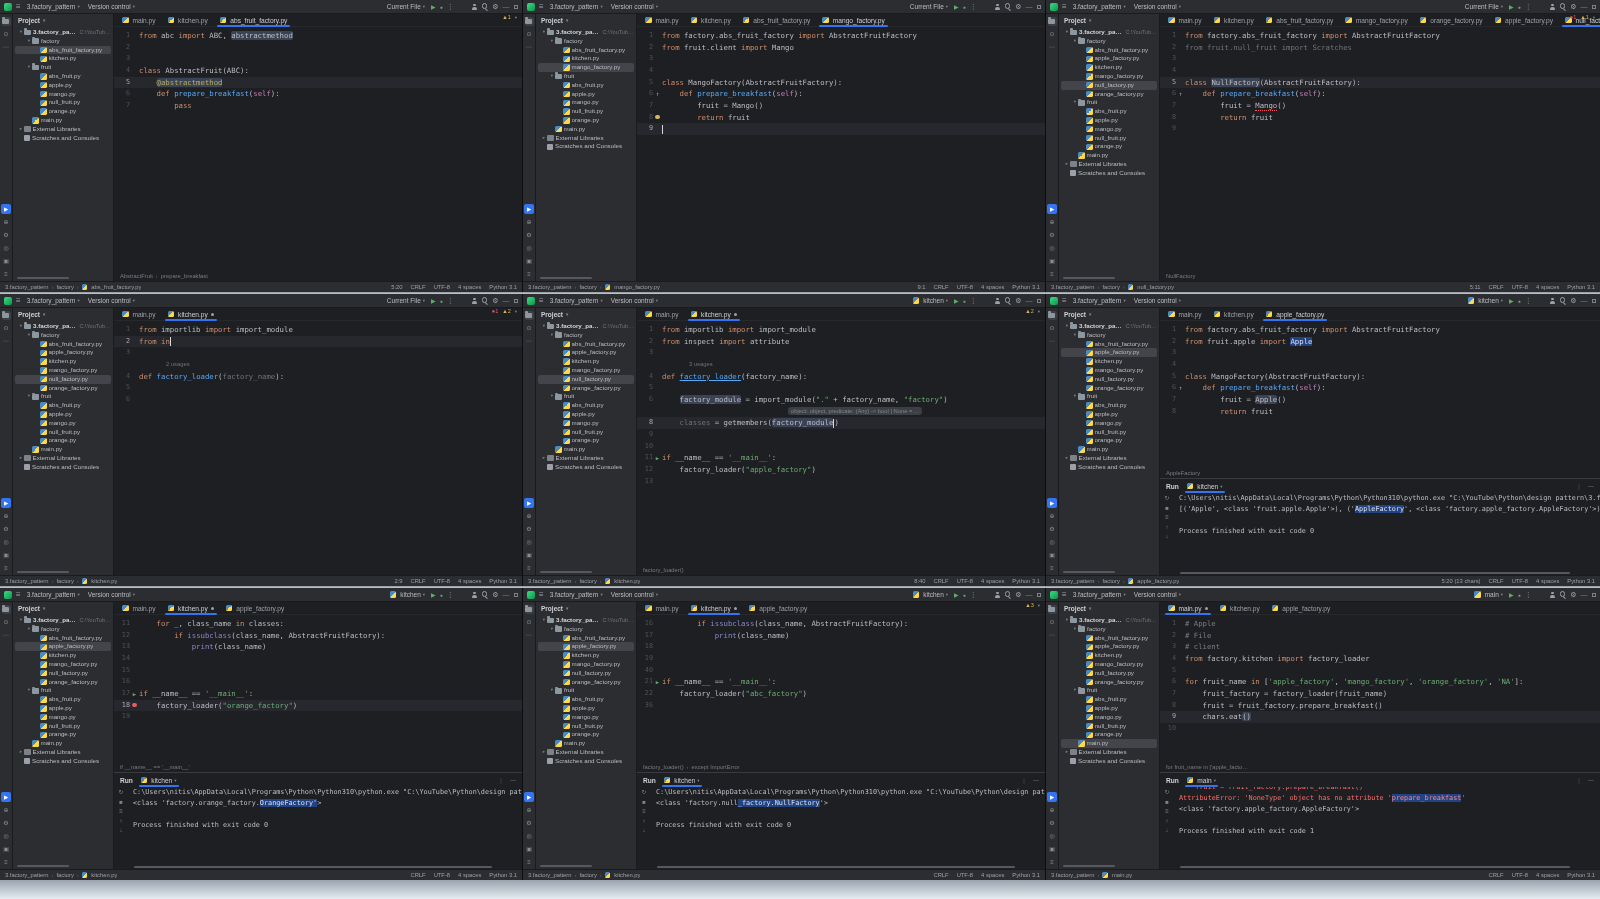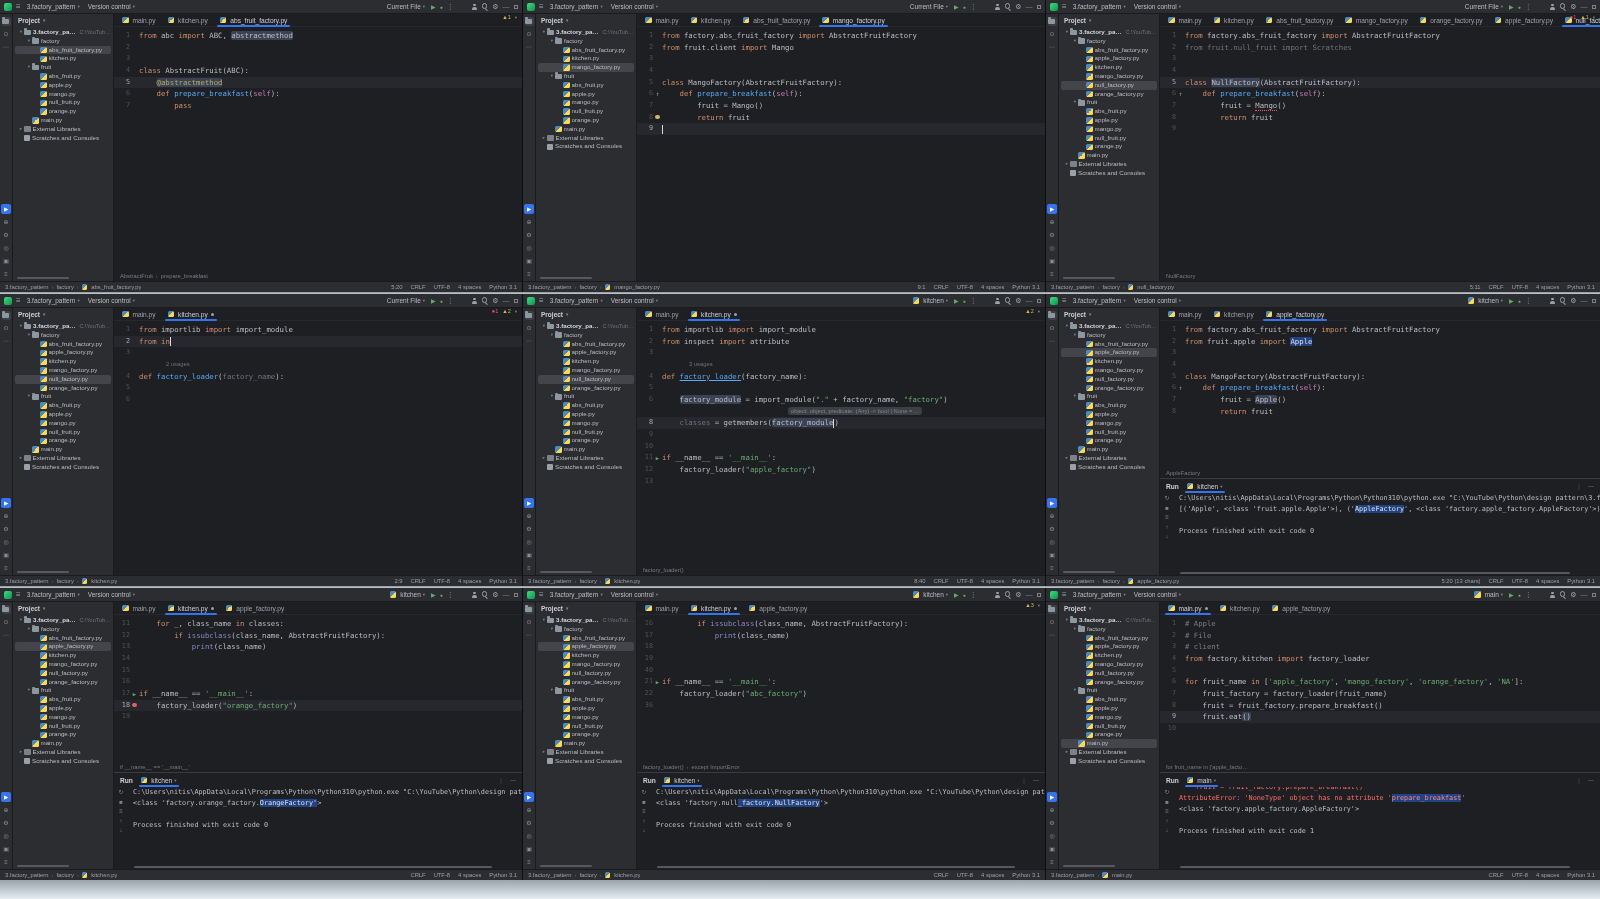--- a/index.html
+++ b/index.html
@@ -2221,21 +2221,21 @@
                       <span class="ct"><span class="tk-p">    fruit_factory = factory_loader(fruit_name)</span></span>
                     </div>
                     <div class="cl">
                       <span class="lnum">8</span>
                       <span class="gic"></span>
                       <span class="ct"><span class="tk-p">    fruit = fruit_factory.prepare_breakfast()</span></span>
                     </div>
                     <div class="cl cur">
                       <span class="lnum">9</span>
                       <span class="gic"></span>
-                      <span class="ct"><span class="tk-p">    fruit.eat</span><span class="tk-h">()</span></span>
+                      <span class="ct"><span class="tk-p">    chars.eat</span><span class="tk-h">()</span></span>
                     </div>
                     <div class="cl">
                       <span class="lnum">10</span>
                       <span class="gic"></span>
                       <span class="ct"></span>
                     </div>
                   </div>
             <div class="crumbs">
                     <span class="cseg">for fruit_name in ['apple_facto…</span>
                   </div>

